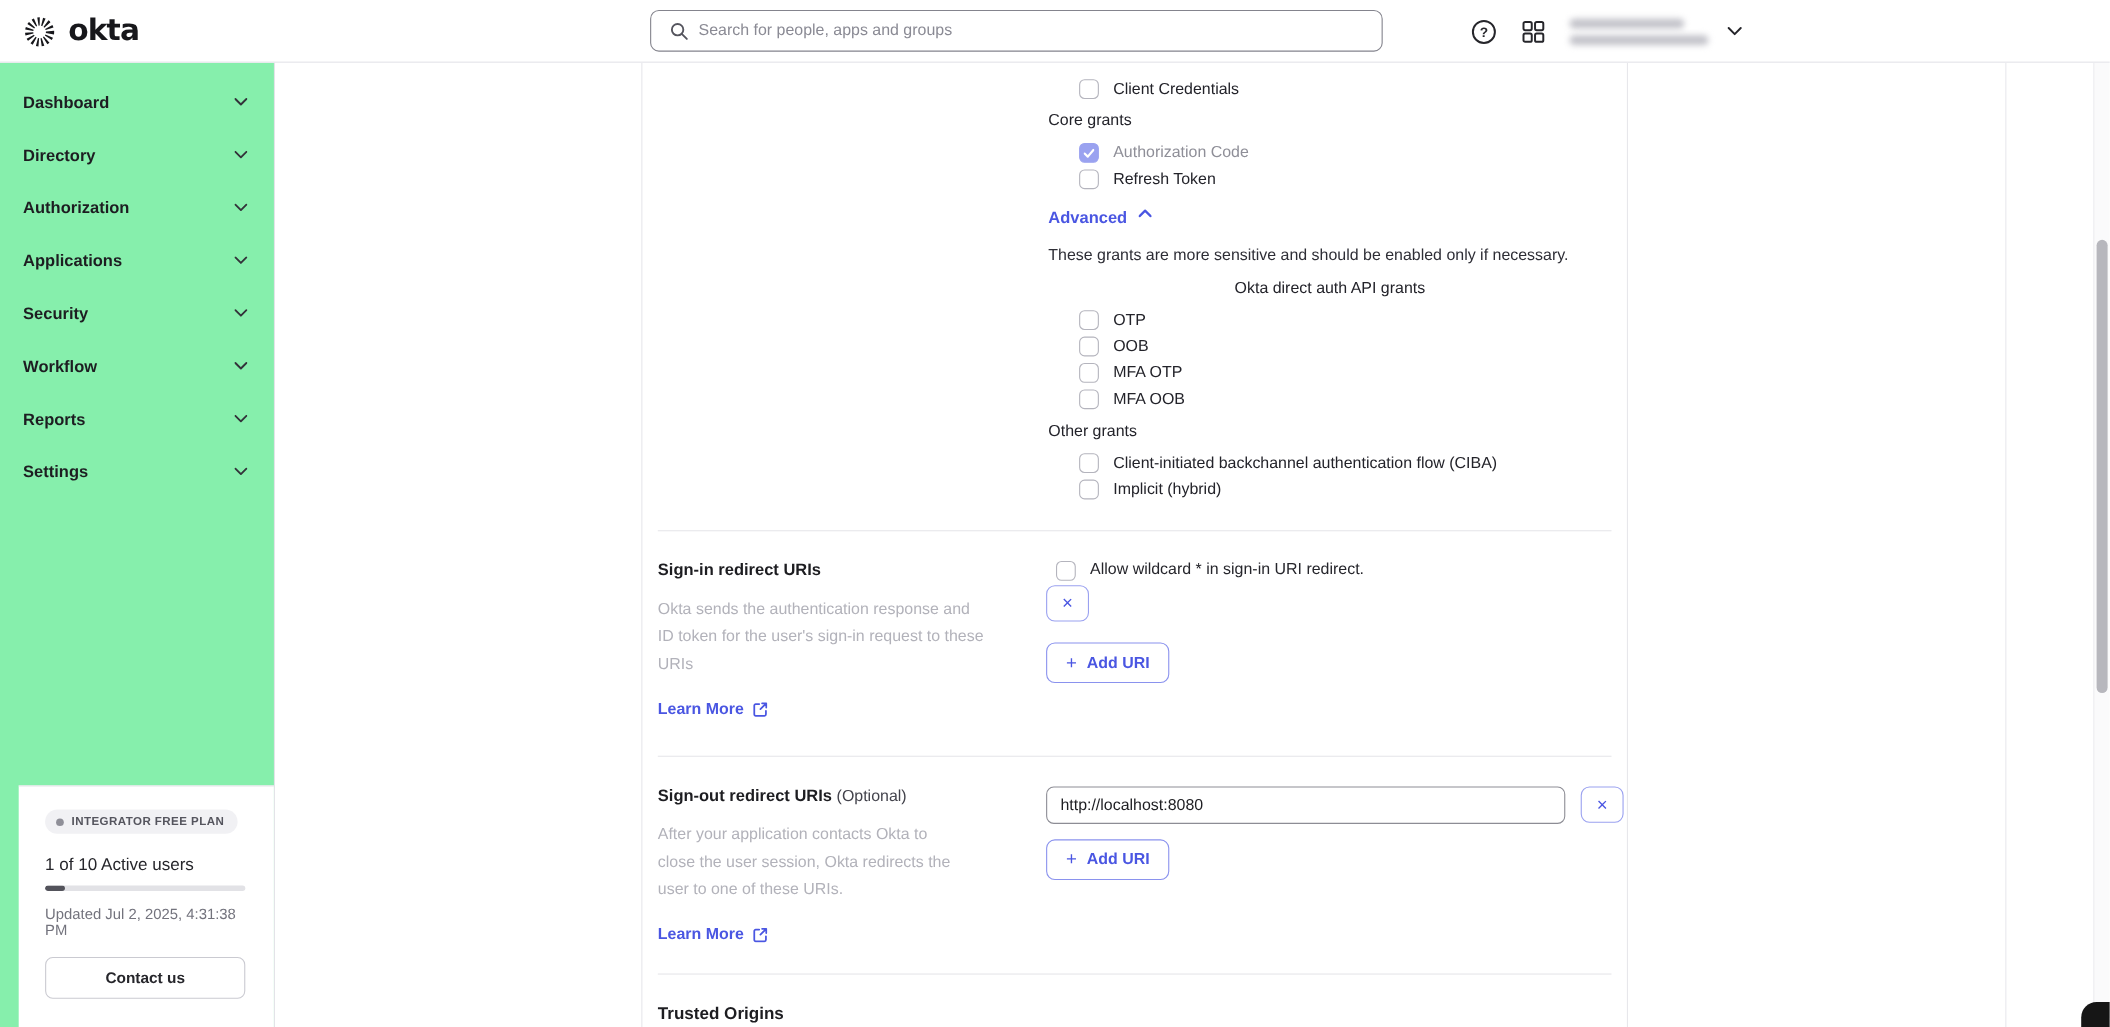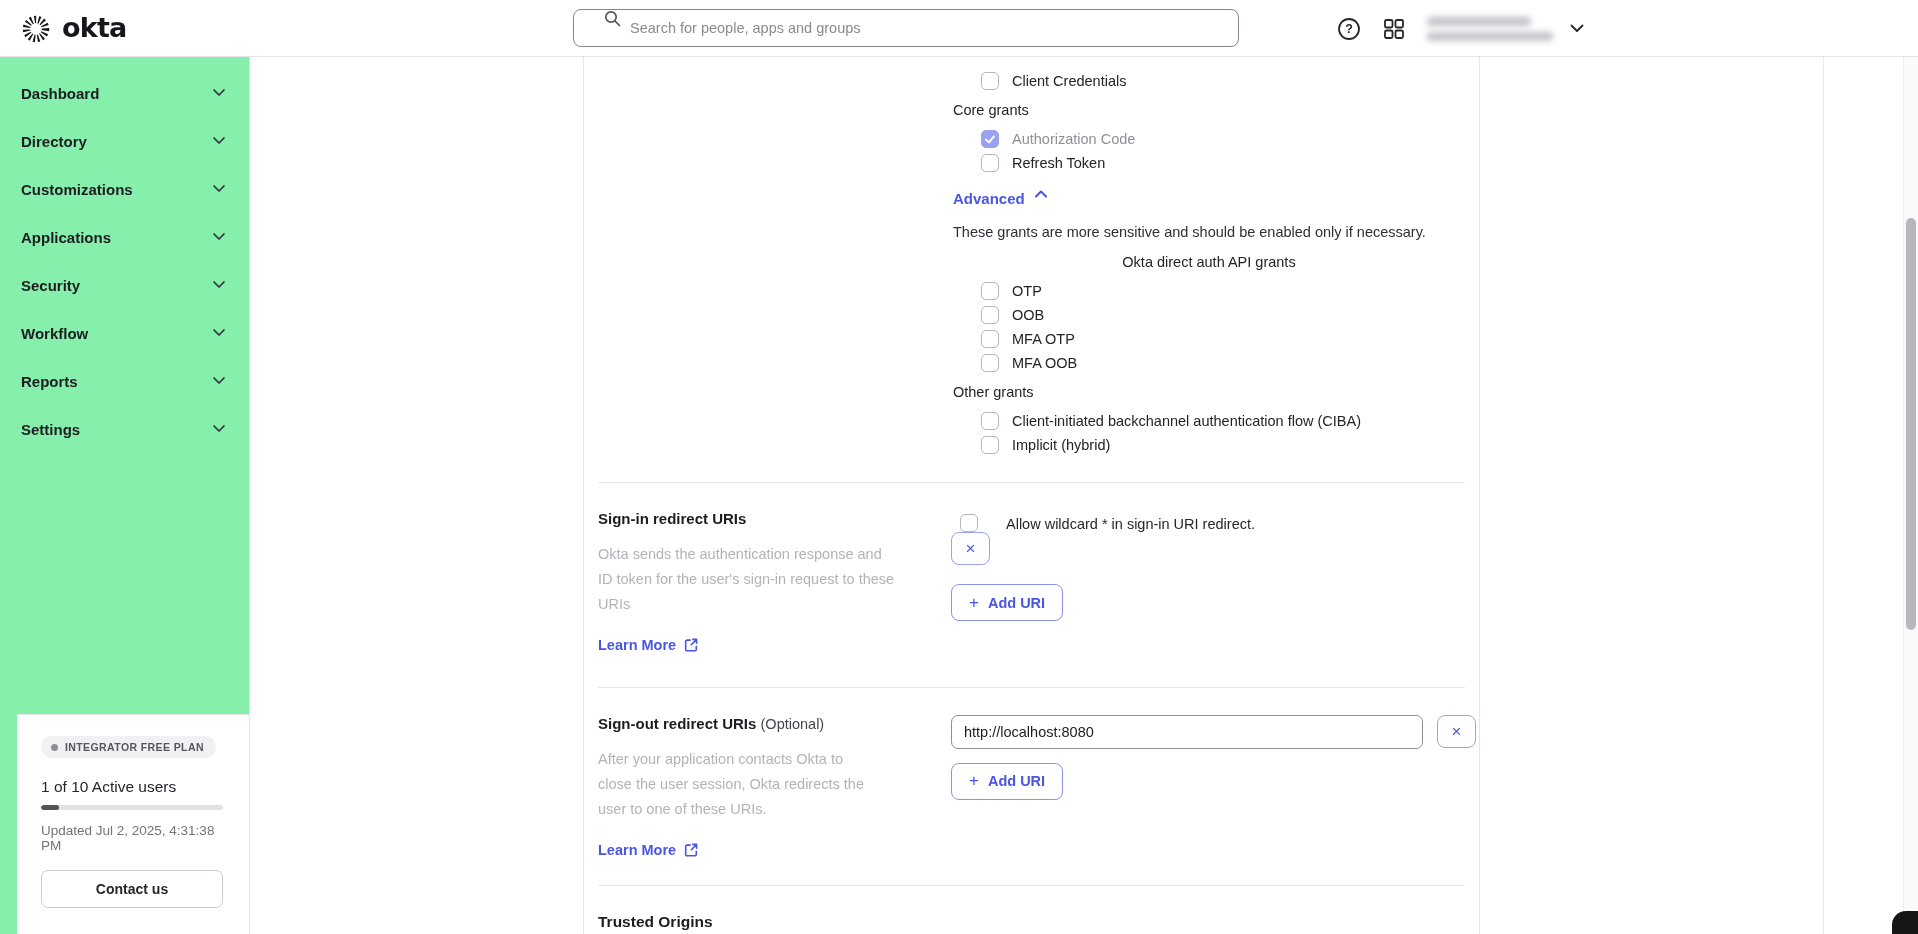--- a/index.html
+++ b/index.html
@@ -8,23 +8,23 @@
     font-family: "Liberation Sans", sans-serif;
     background:#ffffff; color:#1d1d21; overflow:hidden; position:relative;
   }
 
   
   .header { position:absolute; top:0; left:0; width:1918px; height:57px;
             background:#fff; border-bottom:1px solid #e3e3e8; z-index:10; }
   .brand { position:absolute; left:20px; top:13px; display:flex; align-items:center; gap:10px; }
   .brand-word { font-family:"DejaVu Sans", sans-serif; font-weight:bold; font-size:27px;
                 letter-spacing:-0.8px; color:#17171b; line-height:1; padding-bottom:4px; }
-  .search { position:absolute; left:573px; top:9px; width:666px; height:38px;
-            border:1px solid #84848d; border-radius:8px; display:flex; 
-            padding:0 30px; gap:9px; background:#fff; }
+  .search { position:absolute; left:591px; top:9px; width:666px; height:38px;
+            border:1px solid #84848d; border-radius:8px; display:flex; align-items:center;
+            padding:0 17px; gap:9px; background:#fff; }
   .search input { border:none; outline:none; flex:1; font-size:14.5px; color:#1d1d21;
                   font-family:"Liberation Sans", sans-serif; background:transparent; }
   .search input::placeholder { color:#8a8a94; }
   .header-right { position:absolute; left:1337px; top:0; height:57px;
                   display:flex; align-items:center; gap:21px; }
   .hicon { display:flex; align-items:center; justify-content:center; cursor:pointer; }
   .user-redacted { width:122px; display:flex; flex-direction:column; gap:6px; align-items:flex-start; }
   .user-redacted .bar { height:9px; border-radius:4px; background:#c2c2c9; filter:blur(3px); }
   .user-redacted .bar.b1 { width:104px; }
   .user-redacted .bar.b2 { width:126px; }
@@ -66,21 +66,21 @@
   .direct-label { margin-top:14px;text-align:center; }
   .hr { border-top:1px solid #e6e6ea; margin:0 14px; }
   .grants-gap { height:25px; }
 
   .section { display:grid; grid-template-columns:353px 1fr; padding:27px 14px 0 14px; }
   .sec-title { font-size:15px; font-weight:bold; color:#1d1d21; }
   .sec-title .optional { font-weight:normal; color:#43434c; font-size:14.5px; }
   .sec-desc { margin-top:15px; font-size:14.5px; color:#b2b2ba; line-height:1.72; }
   .learn-more { display:inline-flex; align-items:center; gap:8px; margin-top:20px;
                 color:#4a56e2; font-weight:bold; font-size:14.5px; text-decoration:none; cursor:pointer; }
-  .wildcard-row { display:flex; align-items:flex-end; gap:28px; margin-left:9px;
+  .wildcard-row { display:flex; align-items:flex-start; gap:13px; margin-left:9px;
                   font-size:14.5px; color:#26262c; height:22px; }
   .uri-row { display:flex; align-items:center; gap:14px; }
   .uri-input { width:472px; height:34px; border:1px solid #8d8d95; border-radius:7px;
                background:#fff; font-size:14.5px; color:#1d1d21; padding:0 12px;
                display:flex; align-items:center; overflow:hidden; white-space:nowrap;
                font-family:"Liberation Sans", sans-serif; }
   .uri-input.focused { border:1.5px solid #5a64e8; box-shadow:0 0 0 4px #a9aff5; }
   .annotated { position:relative; margin-top:14px; width:472px; }
   .red-annotation { position:absolute; top:-8px; left:-9px; right:-9px; bottom:-8px;
                     border:3px solid #ee3664; border-radius:6px; pointer-events:none; }
@@ -160,21 +160,21 @@
           <polyline points="1,1 6,6 11,1" fill="none" stroke="#33333a" stroke-width="1.7" stroke-linecap="round" stroke-linejoin="round"></polyline>
         </svg>
     </div>
     <div class="nav-item">
       <span>Directory</span>
       <svg width="12" height="8" viewBox="0 0 12 8">
           <polyline points="1,1 6,6 11,1" fill="none" stroke="#33333a" stroke-width="1.7" stroke-linecap="round" stroke-linejoin="round"></polyline>
         </svg>
     </div>
     <div class="nav-item">
-      <span>Customizations</span>
+      <span>Authorization</span>
       <svg width="12" height="8" viewBox="0 0 12 8">
           <polyline points="1,1 6,6 11,1" fill="none" stroke="#33333a" stroke-width="1.7" stroke-linecap="round" stroke-linejoin="round"></polyline>
         </svg>
     </div>
     <div class="nav-item">
       <span>Applications</span>
       <svg width="12" height="8" viewBox="0 0 12 8">
           <polyline points="1,1 6,6 11,1" fill="none" stroke="#33333a" stroke-width="1.7" stroke-linecap="round" stroke-linejoin="round"></polyline>
         </svg>
     </div>

